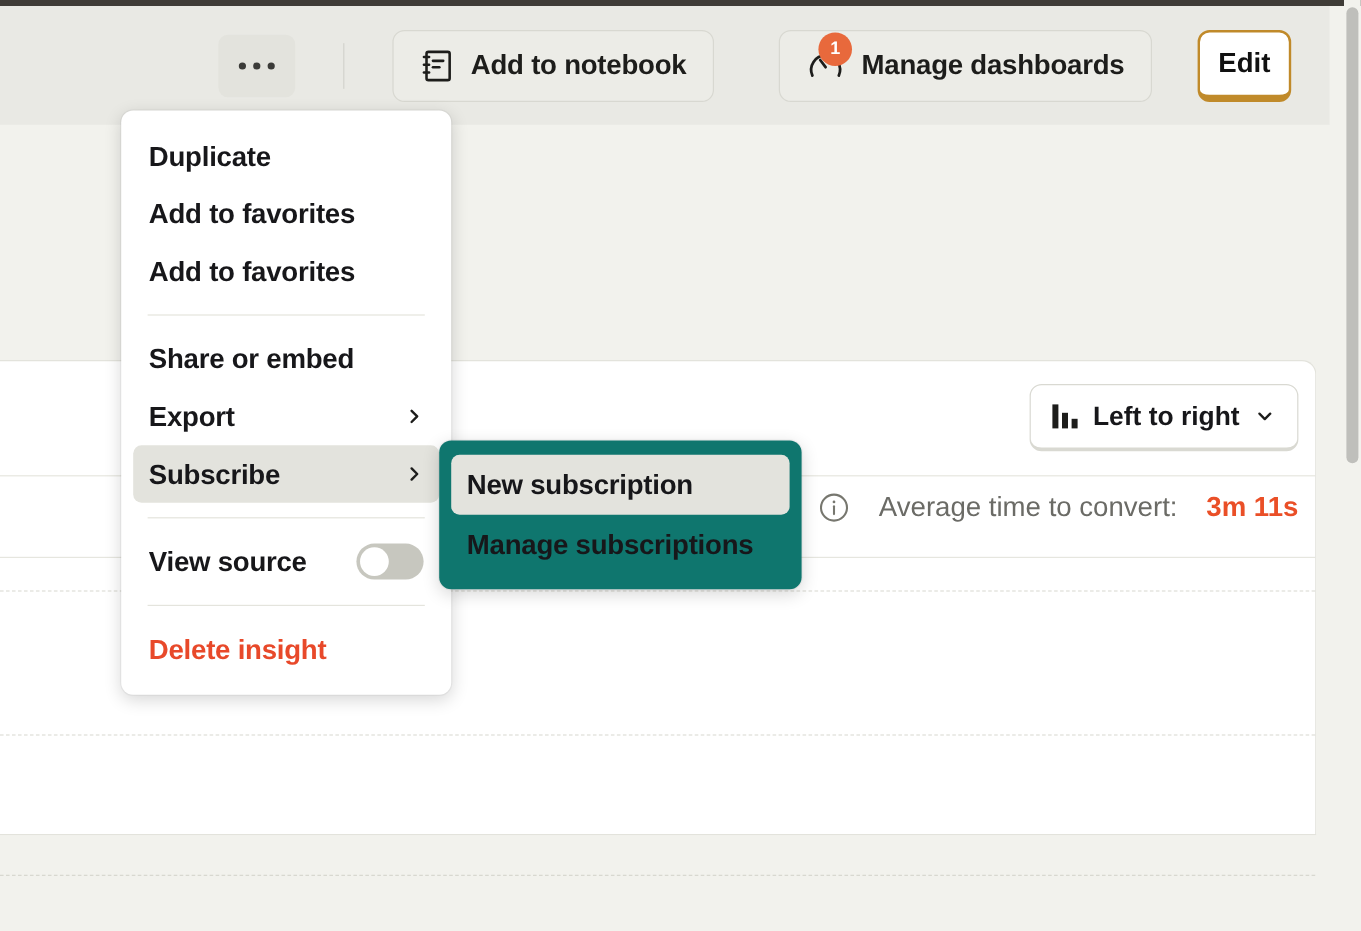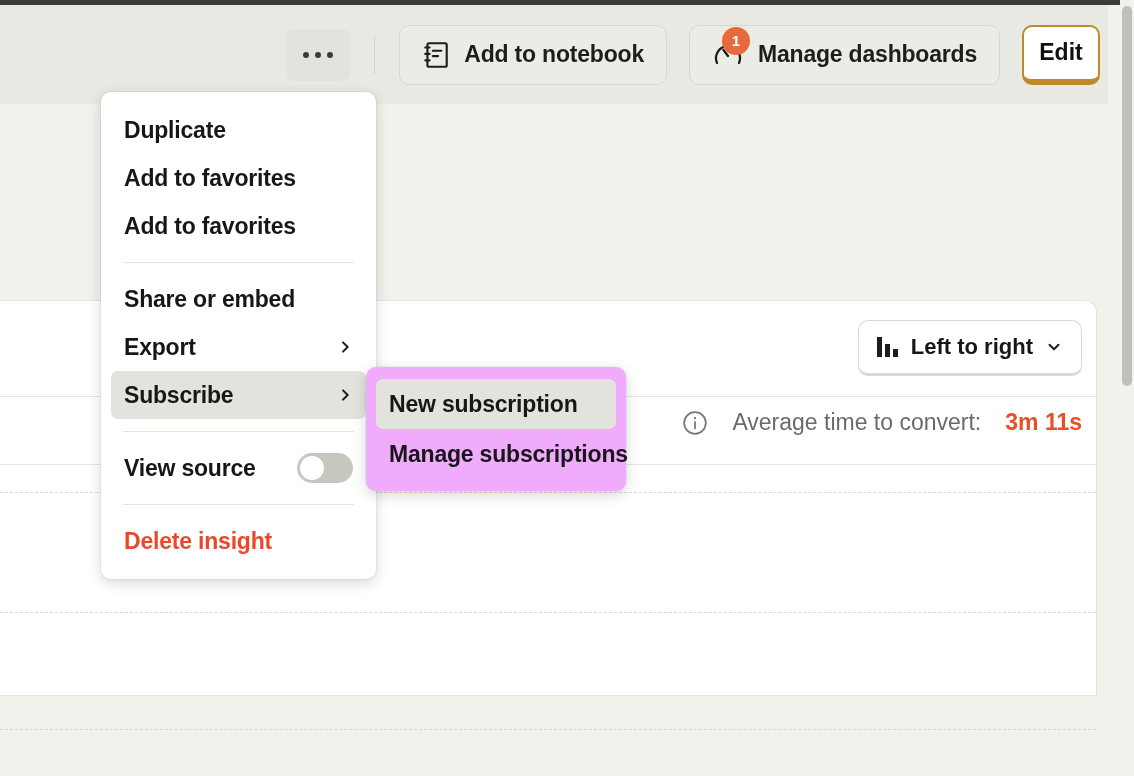--- a/index.html
+++ b/index.html
@@ -17,22 +17,22 @@
     position: absolute; left: 0; top: 0; width: 1134px; height: 5px;
     background: #3f3c37;
   }
 
   
   .header-bar {
     position: absolute; left: 0; top: 5px; width: 1108px; height: 99px;
     background: #e9e9e4;
   }
   .header-actions {
-    position: absolute; right: 8px; top: 0; height: 99px;
-    display: flex; align-items: center; gap: 0px;
+    position: absolute; right: 32px; top: 0; height: 99px;
+    display: flex; align-items: center; gap: 16px;
   }
 
   .kebab-btn {
     width: 64px; height: 52px;
     background: #e3e3dd;
     border-radius: 8px;
     display: flex; align-items: center; justify-content: center;
     gap: 6px;
     cursor: pointer;
     border: none;
@@ -182,22 +182,22 @@
     background: #c7c7bf; position: relative; flex: none; cursor: pointer;
   }
   .toggle .knob {
     position: absolute; left: 3px; top: 3px;
     width: 24px; height: 24px; border-radius: 50%; background: #fff;
   }
 
   
   .submenu {
     position: absolute; left: 366px; top: 367px;
-    width: 260px;
-    background: #f0abfc;
+    width: 302px;
+    background: #0f766e;
     border-radius: 10px;
     box-shadow: 0 4px 14px rgba(0,0,0,0.16), 0 0 0 1px rgba(0,0,0,0.04);
     padding: 12px 10px;
     z-index: 50;
   }
   .submenu .menu-item { height: 50px; }
 </style>
 </head>
 <body>
 

